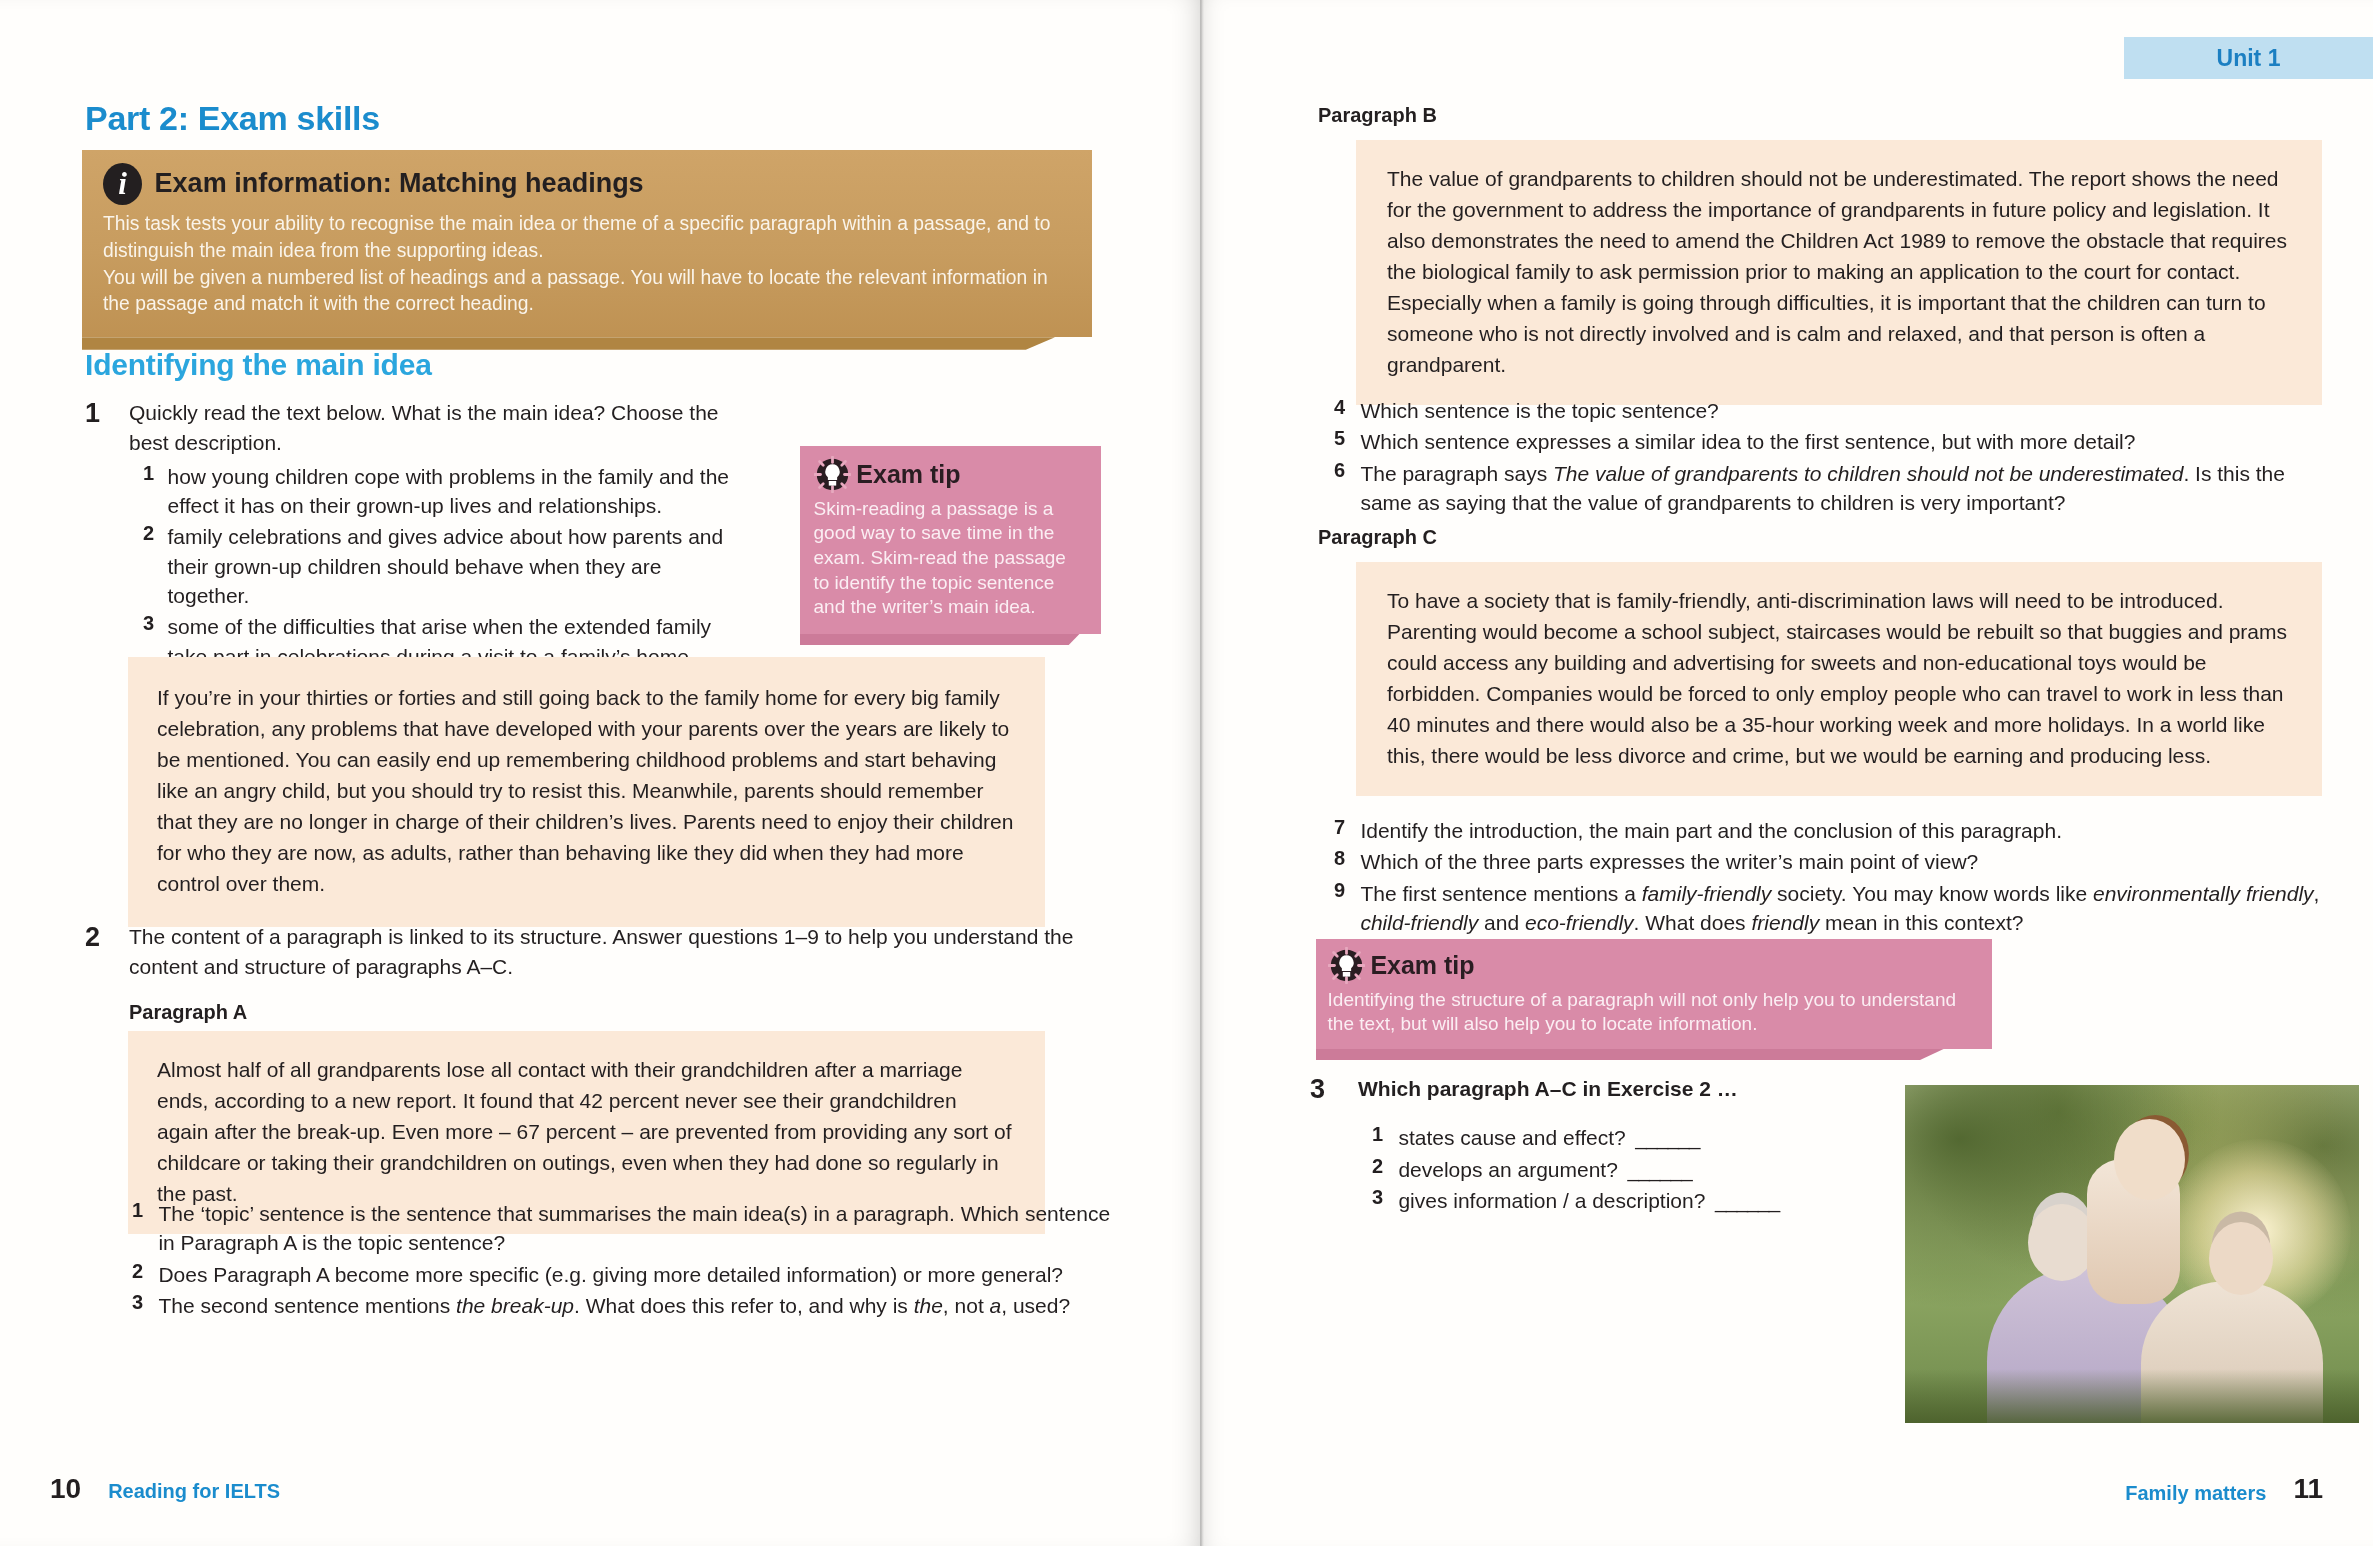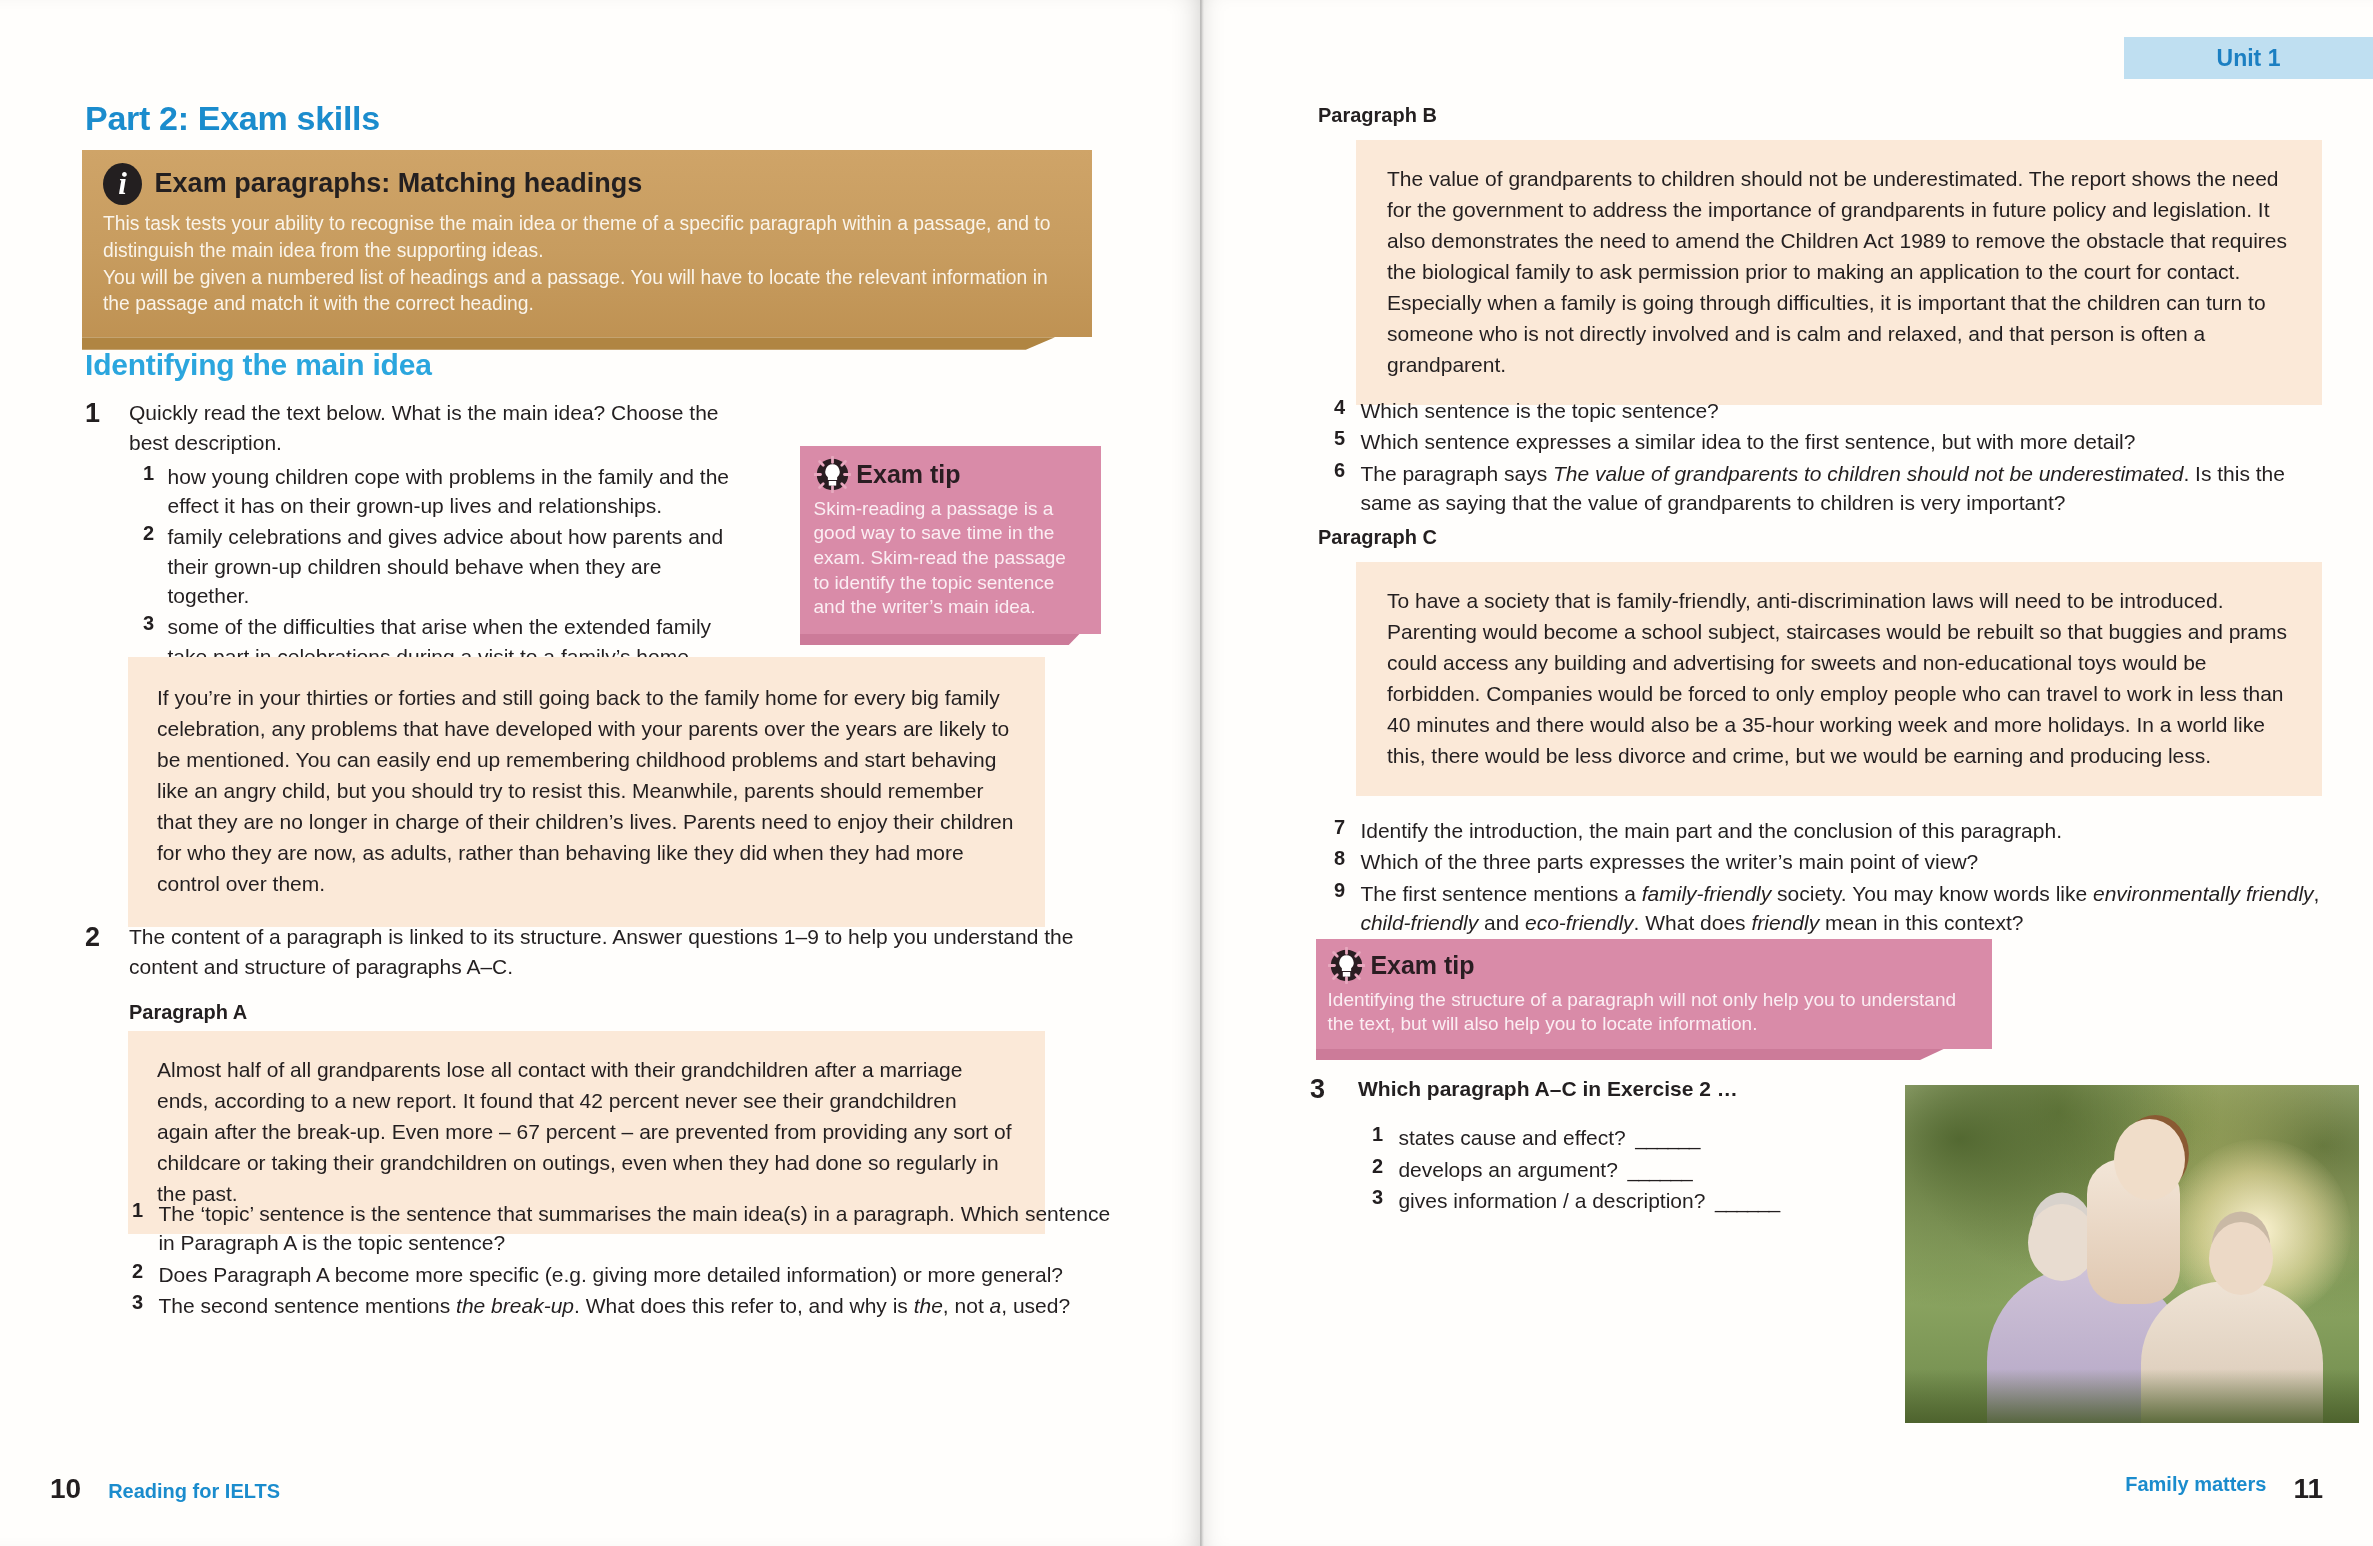--- a/index.html
+++ b/index.html
@@ -230,21 +230,21 @@
     left: 50px;
     display: flex;
     align-items: baseline;
     gap: 27px;
   }
   .footer-right {
     position: absolute;
     bottom: 42px;
     right: 50px;
     display: flex;
-    align-items: flex-start;
+    align-items: flex-end;
     gap: 27px;
   }
   .pageno {
     color: #231f20;
     font-size: 28px;
     font-weight: bold;
   }
   .footer-text {
     color: #1b8ccd;
     font-size: 20px;
@@ -335,21 +335,21 @@
 
 <div class="spread">
 
   <div class="page page-left">
 
     <h1 class="part-title" style="position:absolute;left:85px;top:99px;margin:0;">Part 2: Exam skills</h1>
 
     <div class="exam-info" style="position:absolute;left:82px;top:150px;">
       <div class="exam-info-head">
         <div class="info-badge">i</div>
-        <div class="exam-info-title">Exam paragraphs: Matching headings</div>
+        <div class="exam-info-title">Exam information: Matching headings</div>
       </div>
       <div class="exam-info-body">
         <p>This task tests your ability to recognise the main idea or theme of a specific paragraph within a passage, and to distinguish the main idea from the supporting ideas.</p>
         <p>You will be given a numbered list of headings and a passage. You will have to locate the relevant information in the passage and match it with the correct heading.</p>
       </div>
     </div>
 
     <h2 class="section-title" style="position:absolute;left:85px;top:348px;margin:0;">Identifying the main idea</h2>
 
     <div style="position:absolute;left:85px;top:398px;width:676px;">

